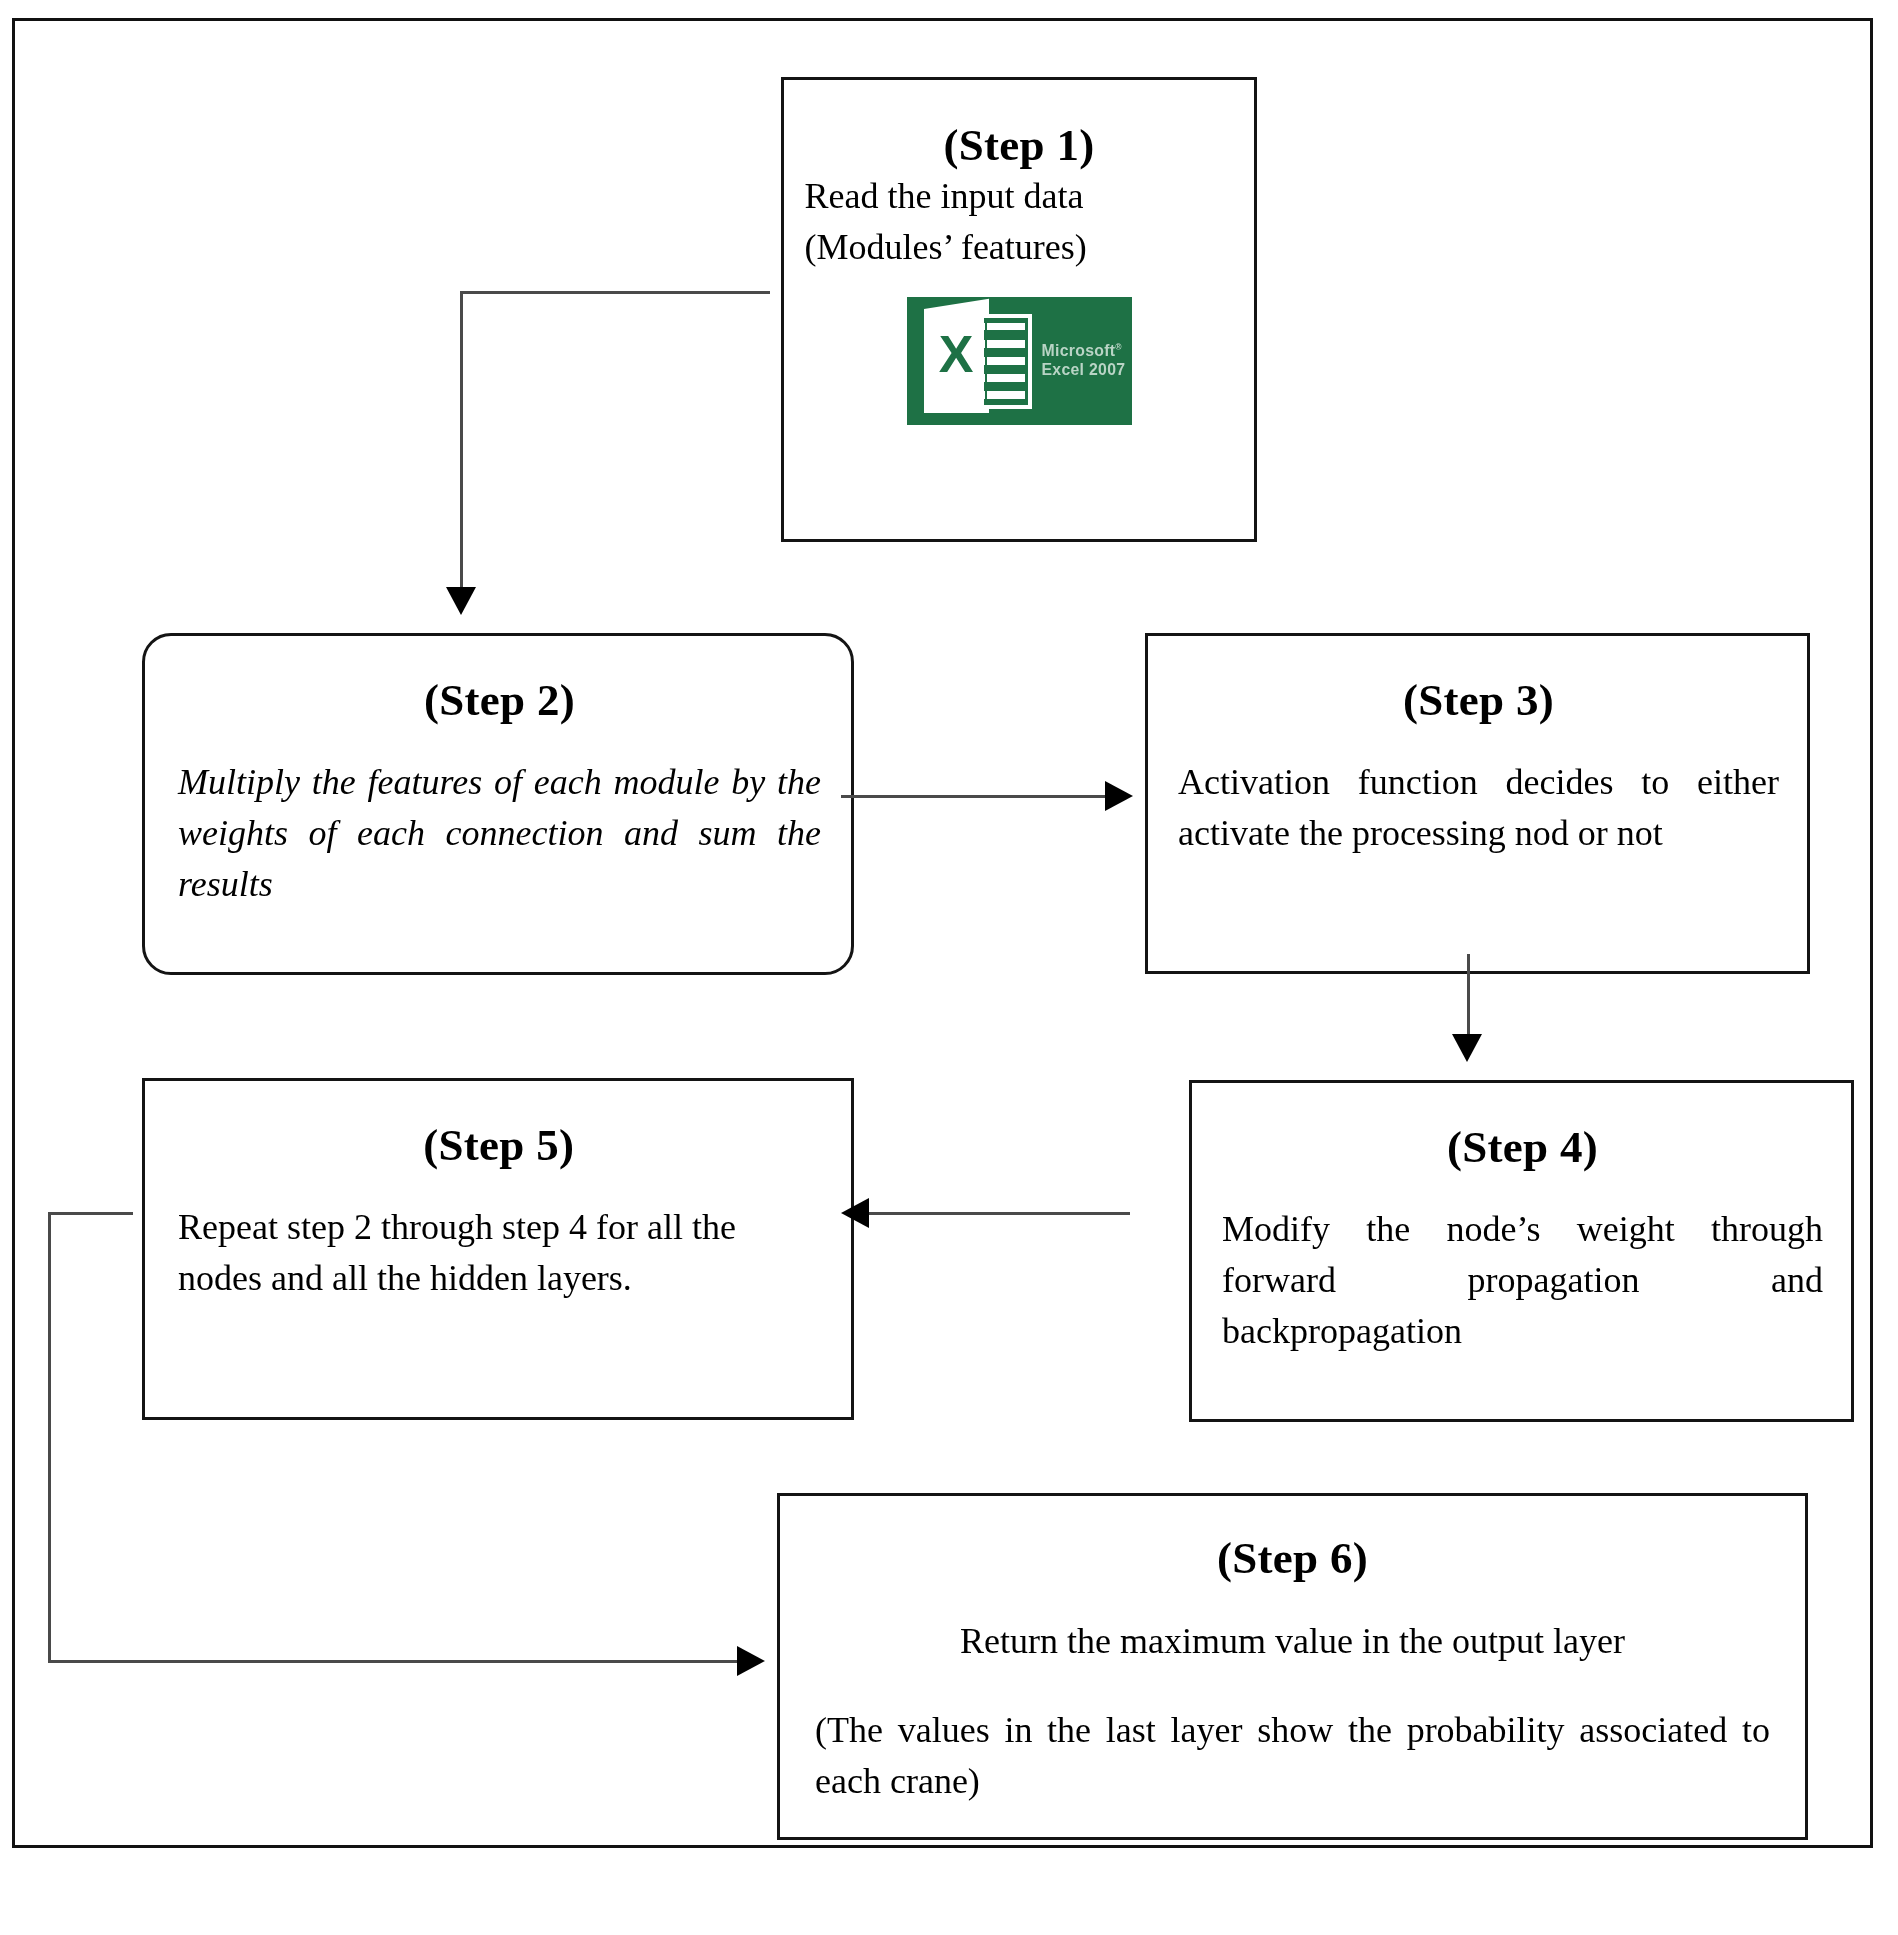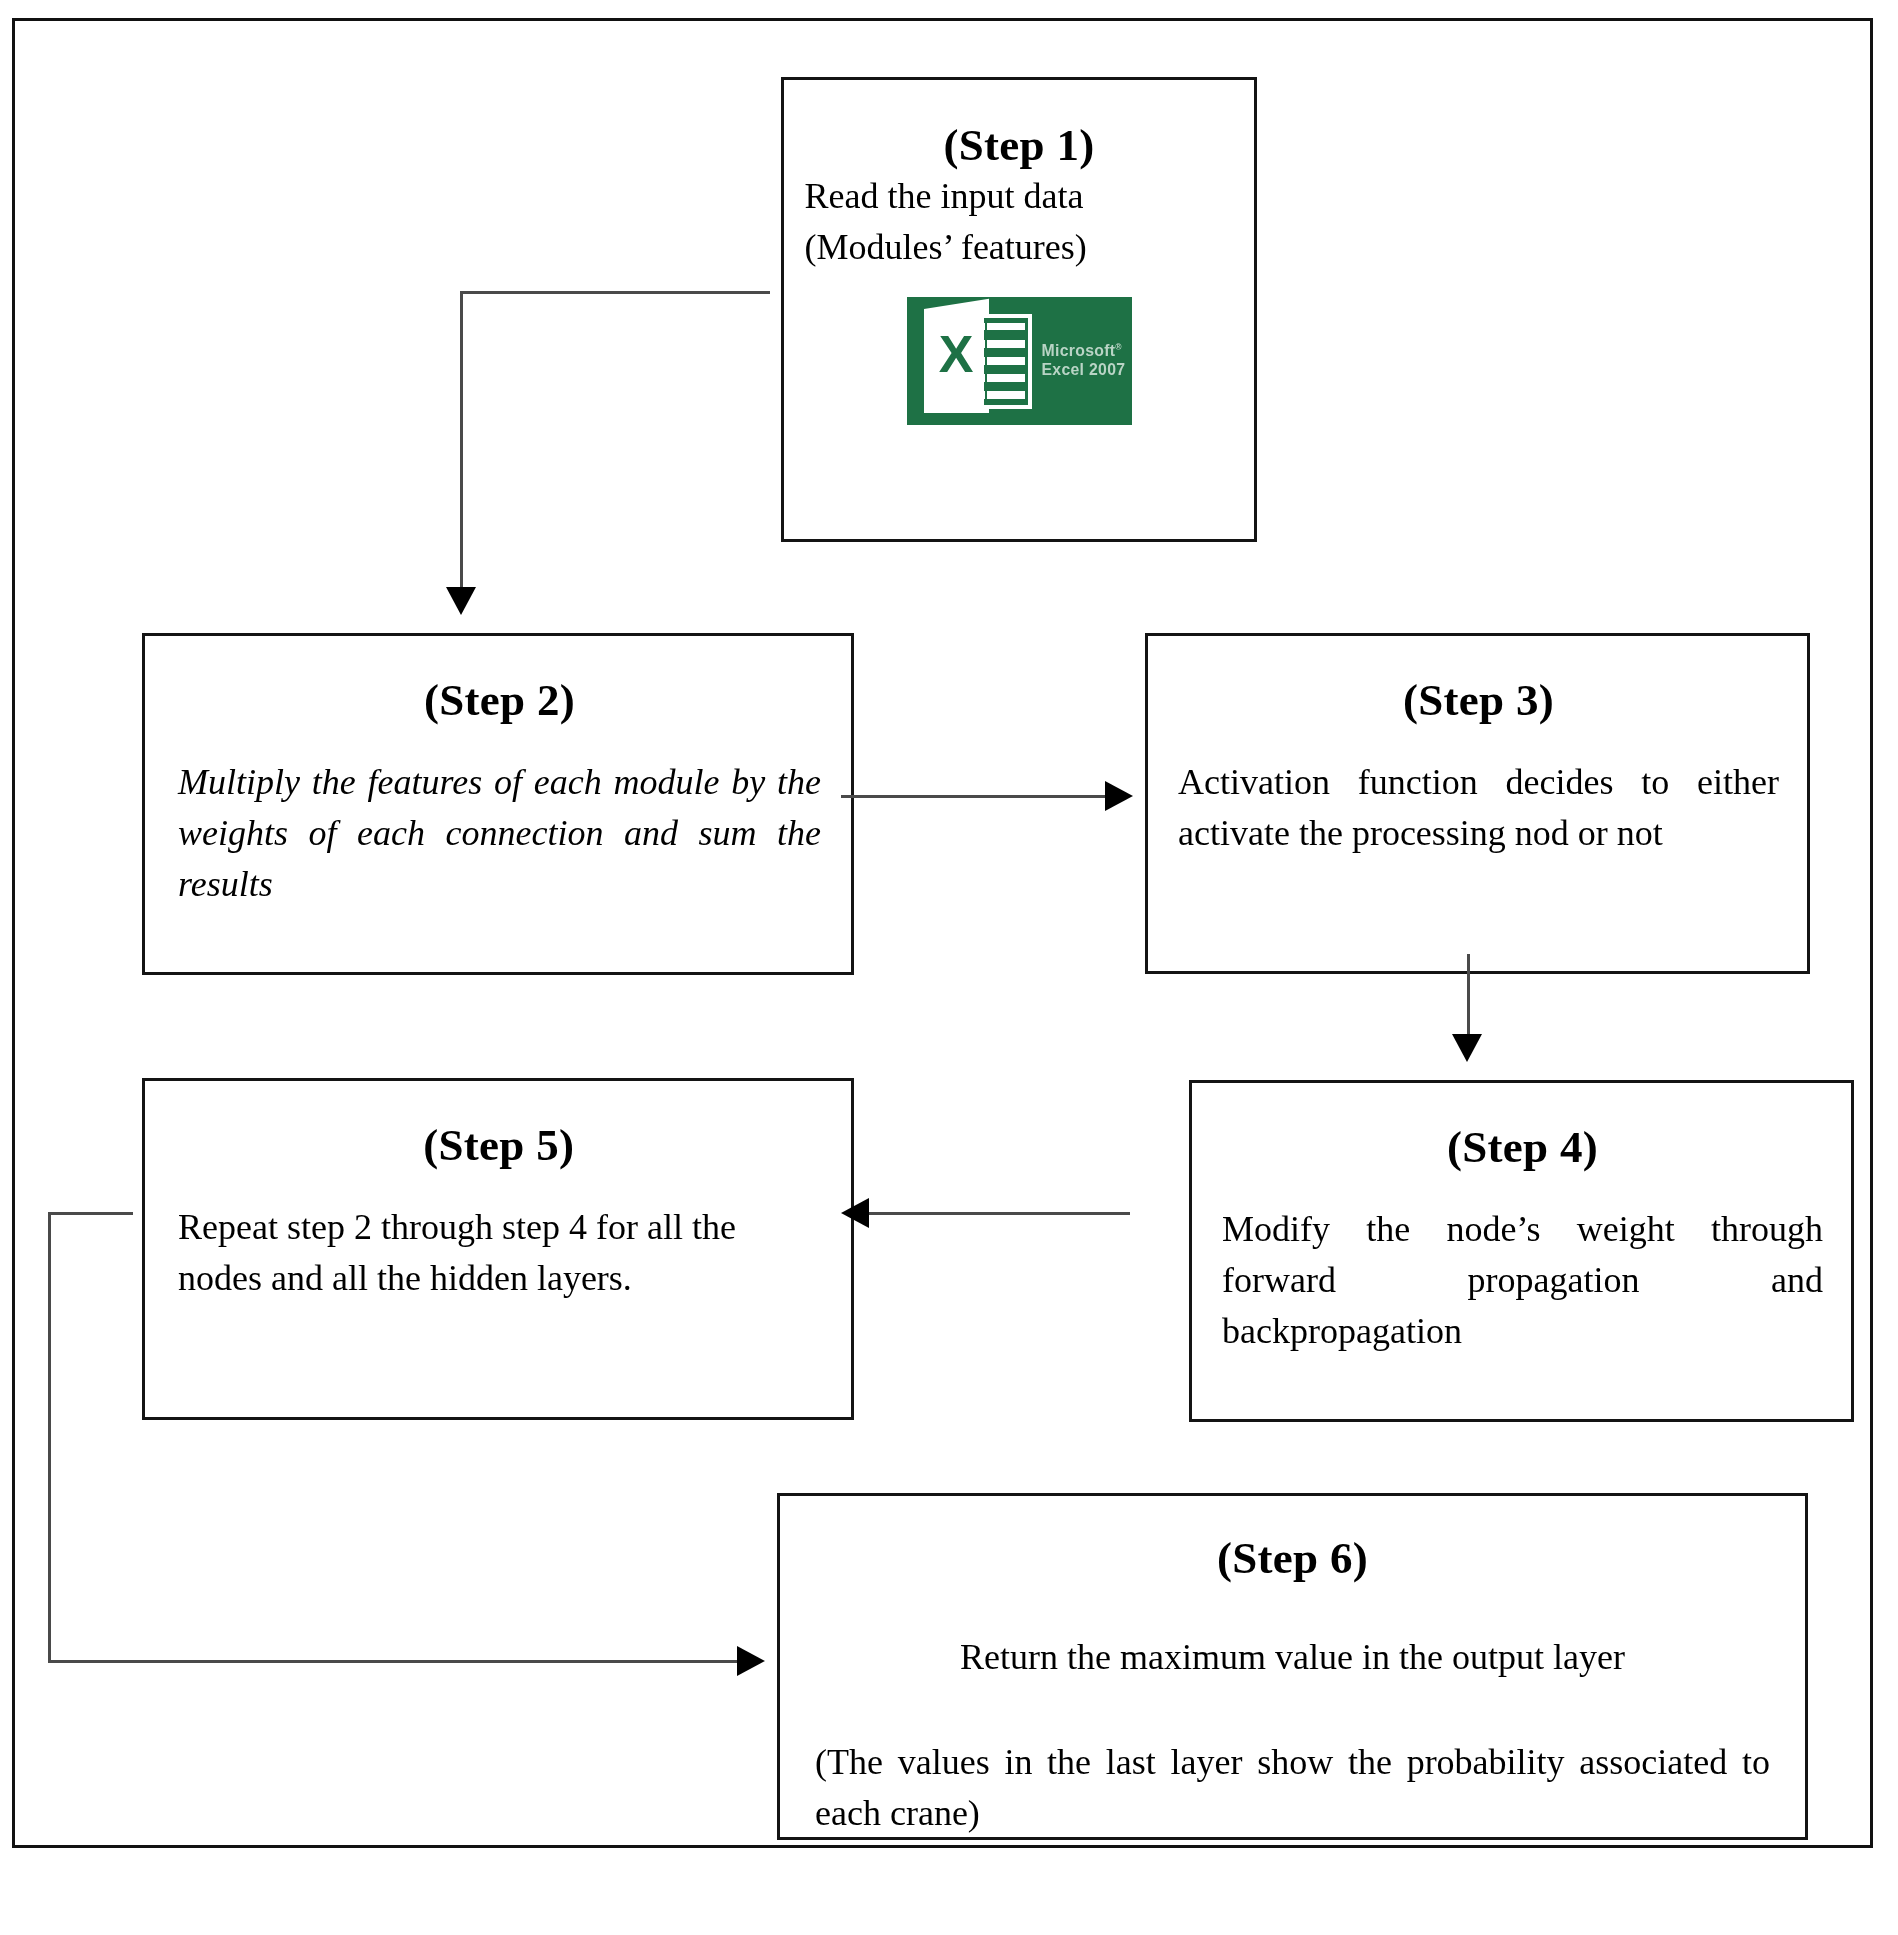--- a/index.html
+++ b/index.html
@@ -62,20 +62,21 @@
   #box-step1 {
     left: 766px; top: 56px; width: 476px; height: 465px;
     padding: 23px 20.6px 0 20.6px;
   }
   #box-step1 .step-title { margin-top: 18px; }
   #box-step1 .step-body { text-align: center; }
 
   #box-step2 {
     left: 127px; top: 612px; width: 712px; height: 342px;
     padding: 23px 30px 0 33px;
+    border-radius: 29px;
   }
   #box-step2 .step-title { margin-top: 17px; }
   #box-step2 .step-body { margin-top: 31.5px; font-style: italic; }
 
   #box-step3 {
     left: 1130px; top: 612px; width: 665px; height: 341px;
     padding: 23px 28px 0 30px;
   }
   #box-step3 .step-title { margin-top: 17px; }
   #box-step3 .step-body { margin-top: 31.5px; }
@@ -90,21 +91,20 @@
   #box-step5 {
     left: 127px; top: 1057px; width: 712px; height: 342px;
     padding: 23px 31.5px 0 33px;
   }
   #box-step5 .step-title { margin-top: 17px; }
   #box-step5 .step-body { margin-top: 31.5px; }
 
   #box-step6 {
     left: 762px; top: 1472px; width: 1031px; height: 347px;
     padding: 22px 35px 0 35px;
-    gap: 16px;
   }
   #box-step6 .step-title { margin-top: 15.8px; }
   #box-step6 .step-body-1 {
     font-size: 36px; line-height: 1.4; color: #000;
     text-align: center; margin-top: 33px;
   }
   #box-step6 .step-body-2 {
     font-size: 36px; line-height: 1.42; color: #000;
     text-align: justify; margin-top: 38px;
   }

